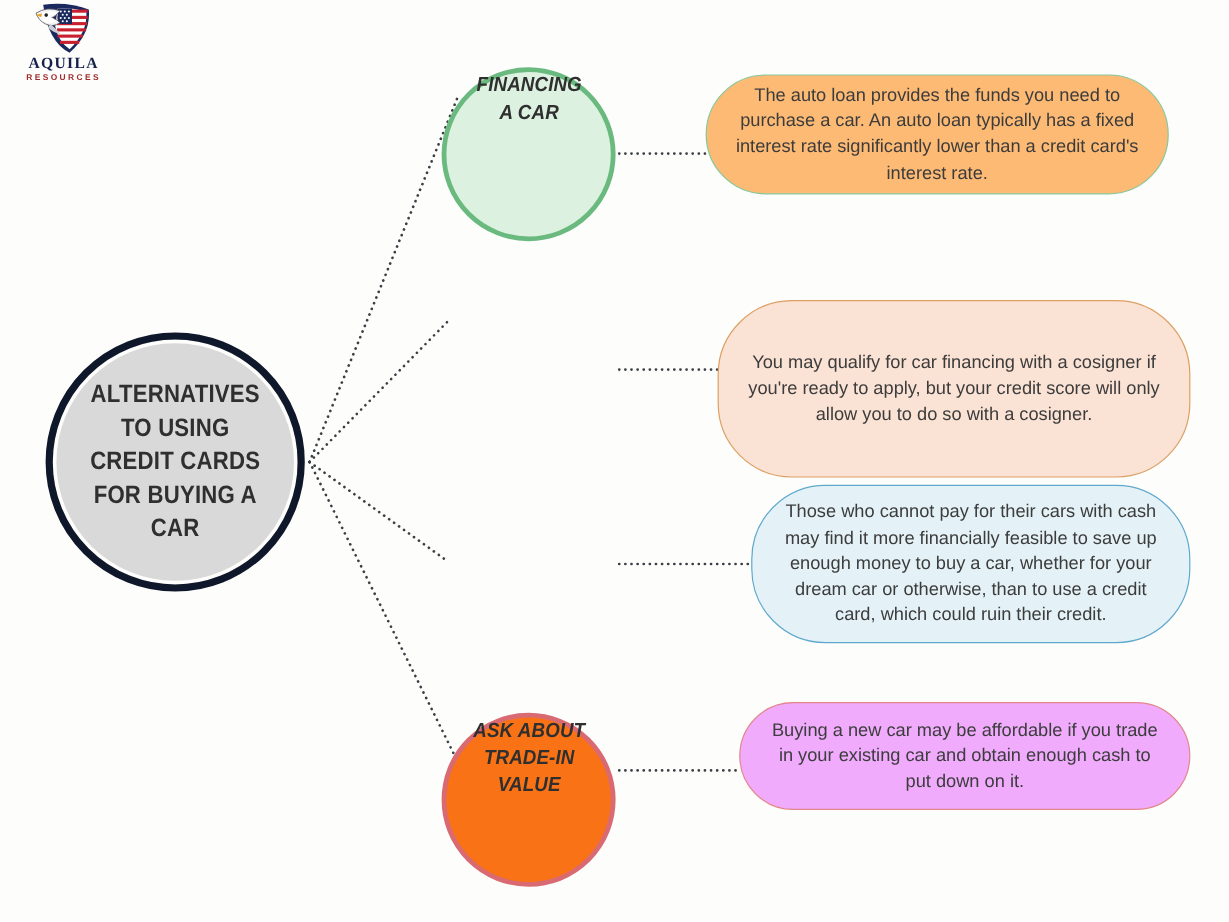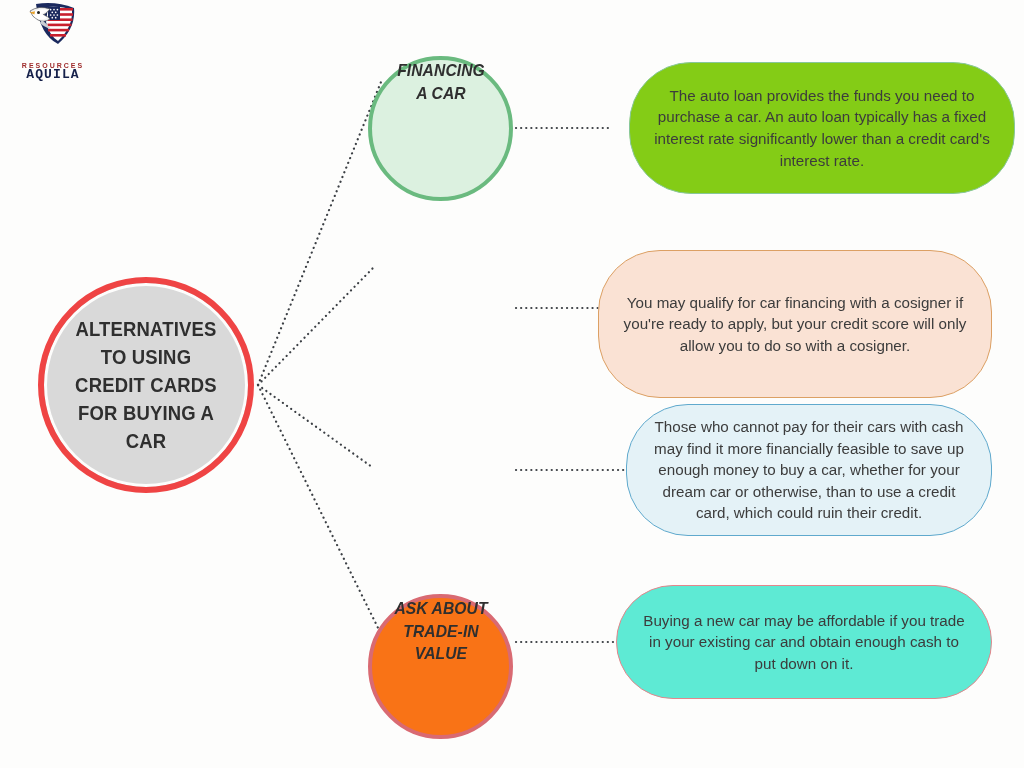--- a/index.html
+++ b/index.html
@@ -30,27 +30,26 @@
     top: 0px;
     width: 54px;
     height: 46px;
   }
   #logo-word {
     position: absolute;
     left: 0px;
     top: 44px;
     width: 90px;
     text-align: center;
-    font-family: Liberation Mono, monospace;
+    font-family: Liberation Serif, serif;
     font-weight: bold;
     font-size: 13px;
     letter-spacing: 1.1px;
     color: #16214a;
     line-height: 1;
-    margin-top: 22px;
   }
   #logo-sub {
     position: absolute;
     left: 0px;
     top: 60px;
     width: 90px;
     text-align: center;
     font-family: "Liberation Sans", sans-serif;
     font-weight: bold;
     font-size: 7px;
@@ -71,21 +70,21 @@
 
   
   #center-node {
     position: absolute;
     left: 38px;
     top: 277px;
     width: 216px;
     height: 216px;
     border-radius: 50%;
     background: #d9d9d9;
-    border: 6px solid #ef4444;
+    border: 6px solid #0f172a;
     box-sizing: border-box;
     box-shadow: 0 0 0 3px #fdfdfc inset;
     display: flex;
     align-items: center;
     justify-content: center;
   }
   #center-label {
     width: 180px;
     text-align: center;
     font-family: "Liberation Sans Narrow", "Liberation Sans", sans-serif;
@@ -205,34 +204,34 @@
 TO USING
 CREDIT CARDS
 FOR BUYING A
 CAR</div>
   </div>
 
   <div class="branch-circle" style="left:368px; top:56px; background:#dcf1e0; border-color:#6aba7f;">
     <div class="branch-circle-label">FINANCING
 A CAR</div>
   </div>
-  <div class="branch-pill" style="left:629px; top:62px; width:386px; height:132px; background:#84cc16; border-color:#87c79a;">
+  <div class="branch-pill" style="left:588px; top:62px; width:386px; height:100px; background:#fdba74; border-color:#87c79a;">
     <div class="branch-pill-text">The auto loan provides the funds you need to purchase a car. An auto loan typically has a fixed interest rate significantly lower than a credit card's interest rate.</div>
   </div>
 
   <div class="branch-pill" style="left:598px; top:250px; width:394px; height:148px; background:#fae2d4; border-color:#dca064;">
     <div class="branch-pill-text">You may qualify for car financing with a cosigner if you're ready to apply, but your credit score will only allow you to do so with a cosigner.</div>
   </div>
 
   <div class="branch-pill" style="left:626px; top:404px; width:366px; height:132px; background:#e4f2f7; border-color:#5fa9cd;">
     <div class="branch-pill-text">Those who cannot pay for their cars with cash may find it more financially feasible to save up enough money to buy a car, whether for your dream car or otherwise, than to use a credit card, which could ruin their credit.</div>
   </div>
 
   <div class="branch-circle" style="left:368px; top:594px; background:#f97316; border-color:#d96a72;">
     <div class="branch-circle-label">ASK ABOUT
 TRADE-IN
 VALUE</div>
   </div>
-  <div class="branch-pill" style="left:616px; top:585px; width:376px; height:114px; background:#5eead4; border-color:#e4868c;">
+  <div class="branch-pill" style="left:616px; top:585px; width:376px; height:90px; background:#f0abfc; border-color:#e4868c;">
     <div class="branch-pill-text">Buying a new car may be affordable if you trade in your existing car and obtain enough cash to put down on it.</div>
   </div>
 
 </div>
 
 </body></html>

